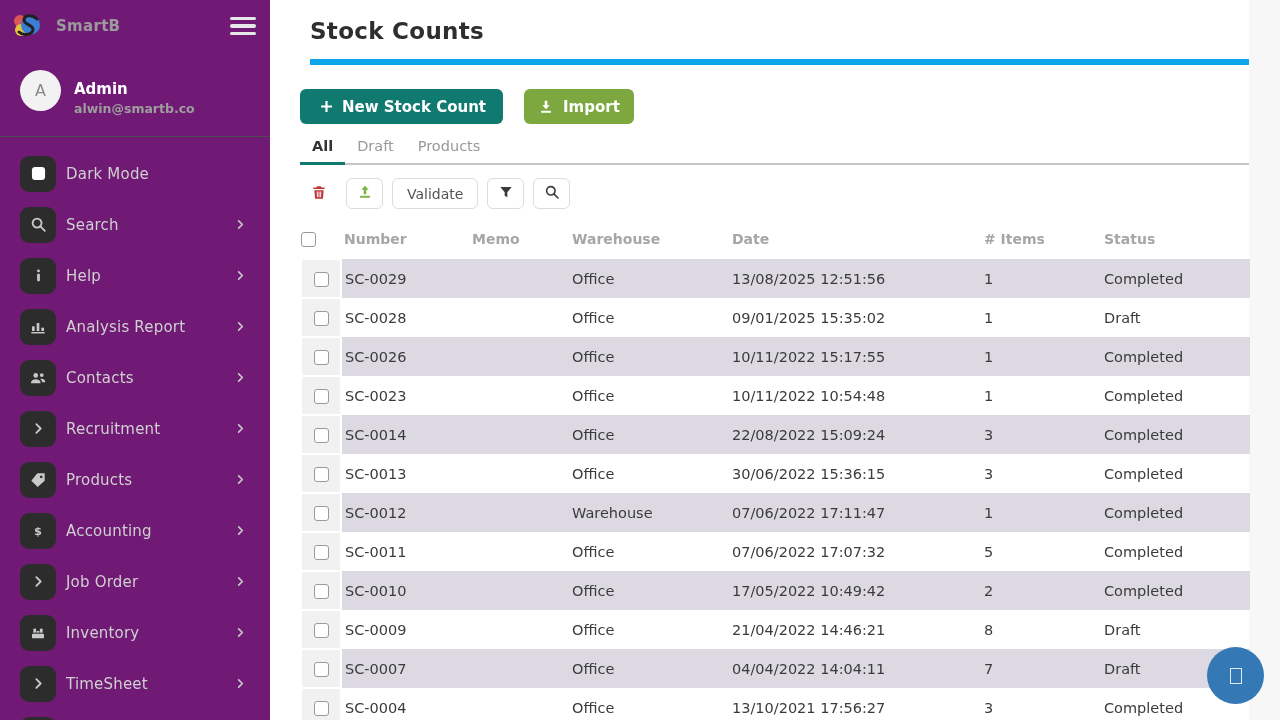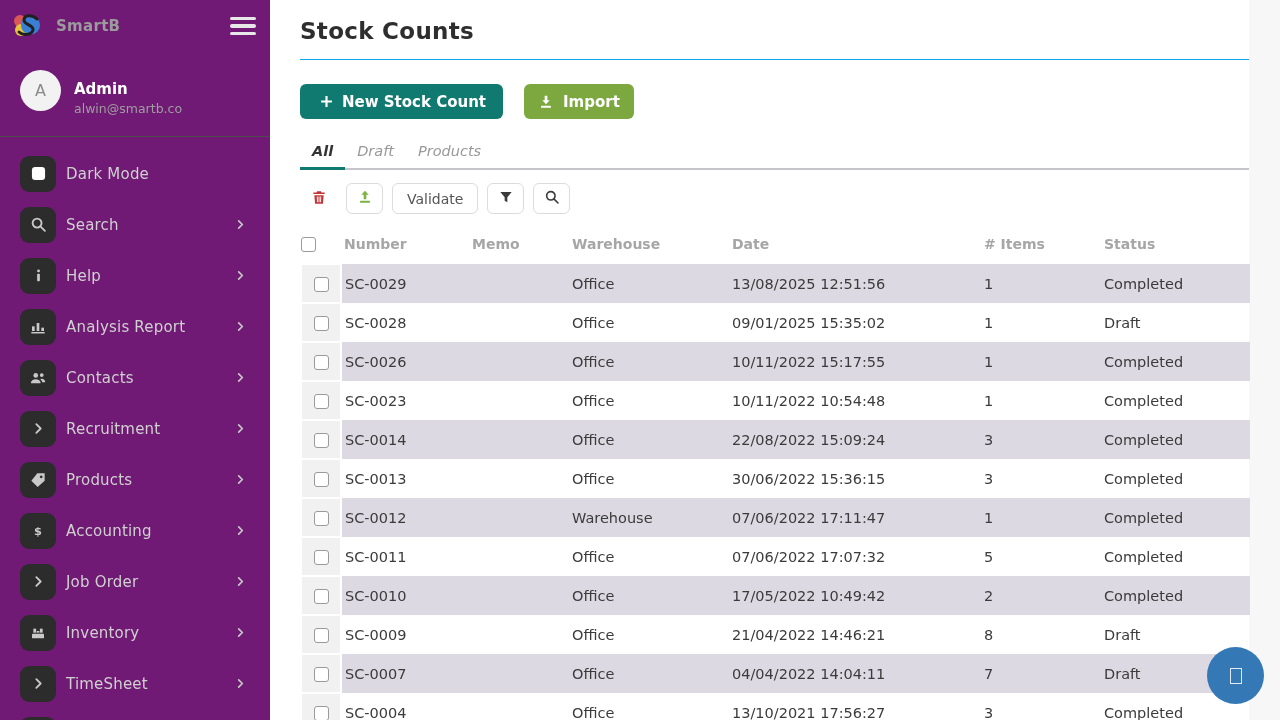--- a/index.html
+++ b/index.html
@@ -38,21 +38,21 @@
 
   .user-block { display: flex; align-items: center; padding: 12px 20px 20px; border-bottom: 1px solid #4d4d4d; }
   .avatar {
     width: 41px; height: 41px; border-radius: 50%;
     background: #f2f2f2; color: #8a8a8a;
     display: flex; align-items: center; justify-content: center;
     font-size: 16px;
   }
   .user-meta { margin-left: 13px; }
   .user-name { color: #ffffff; font-weight: 700; font-size: 15px; margin-top: 16px; }
-  .user-email { color: #9e9e9e; font-size: 12.5px; margin-top: 3px; }
+  .user-email { color: #9e9e9e; font-size: 12.5px; margin-top: 3px; font-weight: bold; }
 
   .nav { padding-top: 11px; }
   .nav-item {
     height: 51px;
     display: flex; align-items: center;
     padding: 0 24px 0 20px;
     cursor: pointer;
   }
   .nav-icon-box {
     width: 36px; height: 36px; border-radius: 9px;
@@ -65,36 +65,36 @@
   .nav-chevron { margin-left: auto; color: #c9c9c9; display: inline-flex; }
 
   
   .main {
     flex: 0 0 979px;
     width: 979px;
     background: #ffffff;
     padding: 0 0 0 30px;
     position: relative;
   }
-  .page-head { padding: 18px 0 15px; border-bottom: 1px solid #0ea5e9; }
+  .page-head { padding: 18px 0 15px; border-bottom: 6px solid #0ea5e9; margin-left: 10px; }
   .page-title { font-size: 23px; font-weight: 700; color: #2e2e2e; letter-spacing: .3px; }
 
   .actions { margin-top: 24px; display: flex; gap: 21px; }
   .btn {
     border: none; border-radius: 6px; cursor: pointer;
     font-family: inherit; font-size: 15px; font-weight: 600;
     display: inline-flex; align-items: center; gap: 9px;
     height: 35px; padding: 0 17px;
     color: #fff;
   }
   .btn-primary { background: var(--accent-teal, #117a70); padding-left: 20px; }
   .btn-import { background: var(--accent-green, #7da83f); padding: 0 14px; }
   .btn .ic { display: inline-flex; }
 
-  .tabs { margin-top: 17px; display: flex; border-bottom: 2px solid #c6c6ca; font-style: italic; }
+  .tabs { margin-top: 7px; display: flex; border-bottom: 2px solid #c6c6ca; }
   .tab {
     padding: 7px 12px 8px; margin-bottom: -2px;
     font-size: 14.5px; color: #999; cursor: pointer;
     border-bottom: 3px solid transparent;
   }
   .tab.active { color: #333; font-weight: 700; border-bottom-color: var(--accent-teal, #117a70); }
 
   .toolbar { margin-top: 13px; display: flex; align-items: center; gap: 9px; }
   .tool-btn {
     height: 31px; min-width: 37px;

